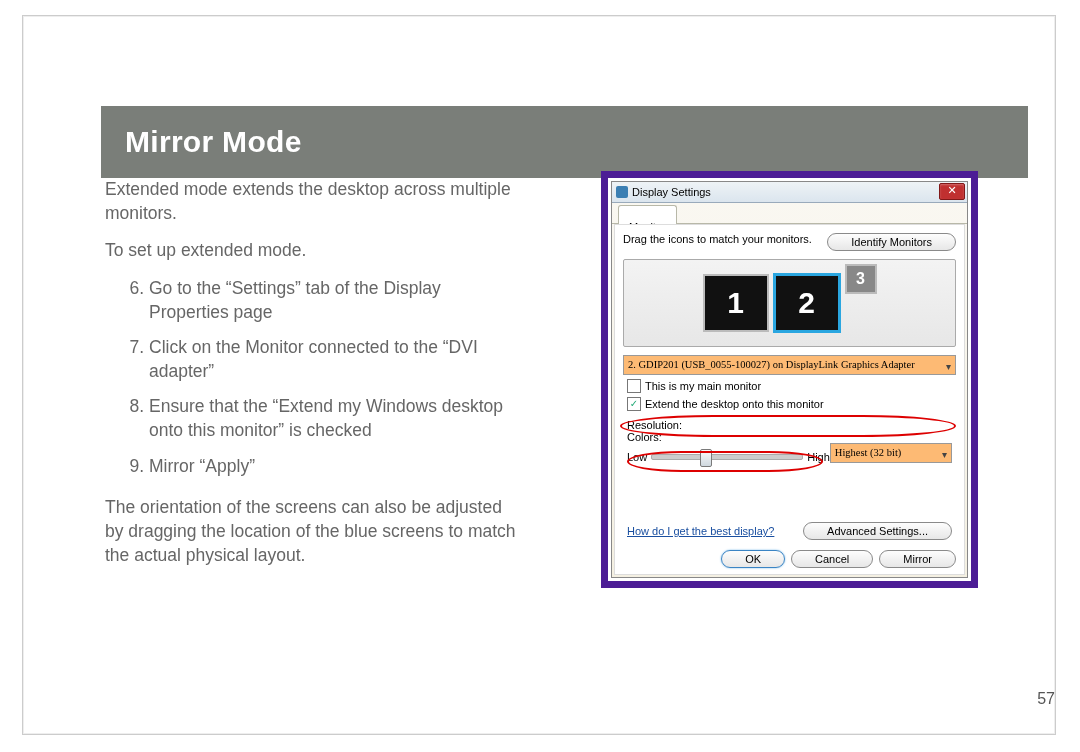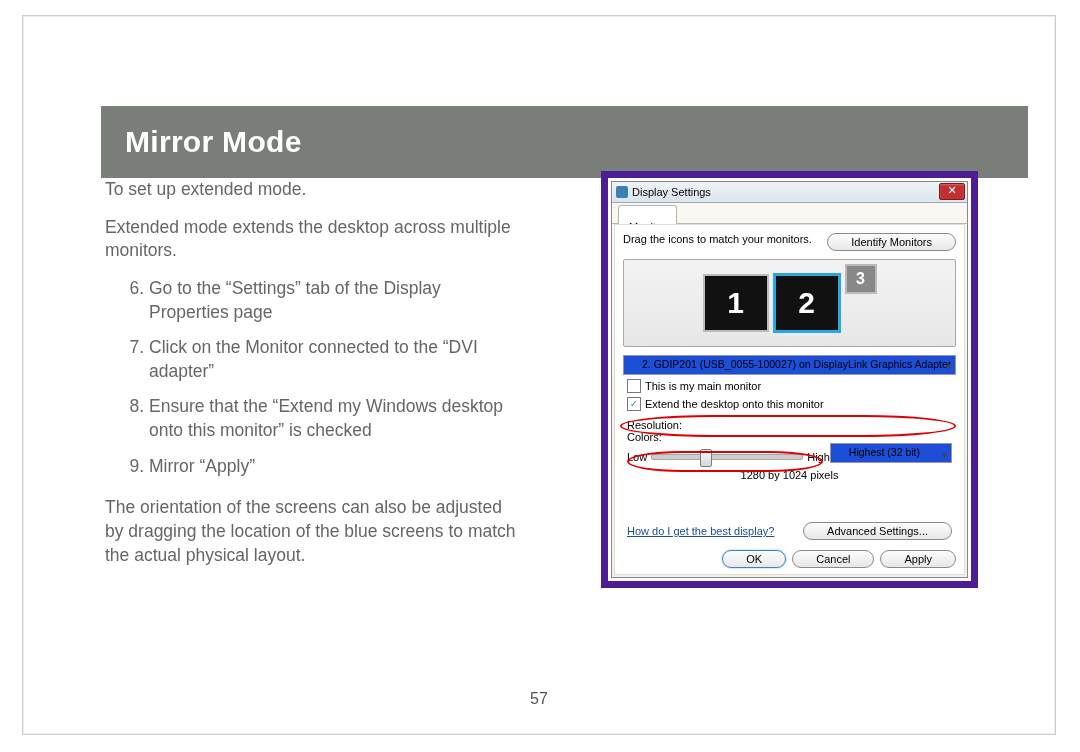--- a/index.html
+++ b/index.html
@@ -51,21 +51,21 @@
     line-height: 1.35;
     font-weight: 300;
   }
   .content-left p { margin: 0 0 14px 0; }
   .steps { margin: 0 0 18px 0; padding-left: 44px; }
   .steps li { margin-bottom: 12px; padding-left: 0; }
   .page-number {
     position: absolute;
     left: 0; right: 0;
     bottom: 26px;
-    text-align: center;
+    text-align: right;
     color: #555;
     font-size: 16px;
   }
   
   .shot {
     position: absolute;
     left: 578px;
     top: 155px;
     width: 363px;
     height: 403px;
@@ -174,28 +174,29 @@
     align-self: flex-start;
     margin-top: 4px;
   }
   .field-row {
     margin: 2px 8px;
     font-size: 11px;
     position: relative;
   }
   .dropdown {
     border: 1px solid #999;
-    background: #1d4ed8;
+    background: #fdba74;
     height: 18px;
     line-height: 17px;
-    padding: 0 18px 0 18px;
+    padding: 0 18px 0 4px;
     position: relative;
     font-size: 10.5px;
     white-space: nowrap;
     overflow: hidden;
+    font-family: Liberation Serif, serif;
   }
   .dropdown::after {
     content: "▾";
     position: absolute;
     right: 4px; top: 2px;
     font-size: 10px;
     color: #444;
   }
   .circ1 {
     position: absolute;
@@ -289,22 +290,22 @@
 </head>
 <body>
 
 <div class="page">
 
   <div class="header-band">
     <h1>Mirror Mode</h1>
   </div>
 
   <div class="content-left">
+    <p>Extended mode extends the desktop across multiple monitors.</p>
     <p>To set up extended mode.</p>
-    <p>Extended mode extends the desktop across multiple monitors.</p>
     <ol class="steps" start="6">
       <li>Go to the “Settings” tab of the Display Properties page</li>
       <li>Click on the Monitor connected to the “DVI adapter”</li>
       <li>Ensure that the “Extend my Windows desktop onto this monitor” is checked</li>
       <li>Mirror “Apply”</li>
     </ol>
     <p>The orientation of the screens can also be adjusted by dragging the location of the blue screens to match the actual physical layout.</p>
   </div>
 
   <div class="page-number">57</div>
@@ -359,31 +360,30 @@
           <div class="slider">
             <span>Low</span>
             <div class="track">
                 <div class="thumb"></div>
               </div>
             <span>High</span>
           </div>
           <div class="dropdown colors-dd">Highest (32 bit)</div>
         </div>
 
-        <div class="res-line">1280 by 1024 pixels</div>
 
         <div class="link-row">
           <a href="#">How do I get the best display?</a>
           <button class="win-btn">Advanced Settings...</button>
         </div>
 
         <div class="btn-row">
           <button class="win-btn ok">OK</button>
           <button class="win-btn">Cancel</button>
-          <button class="win-btn">Apply</button>
+          <button class="win-btn">Mirror</button>
         </div>
 
         <div class="circ1"></div>
         <div class="circ2"></div>
 
       </div>
     </div>
   </div>
 
 </div>

